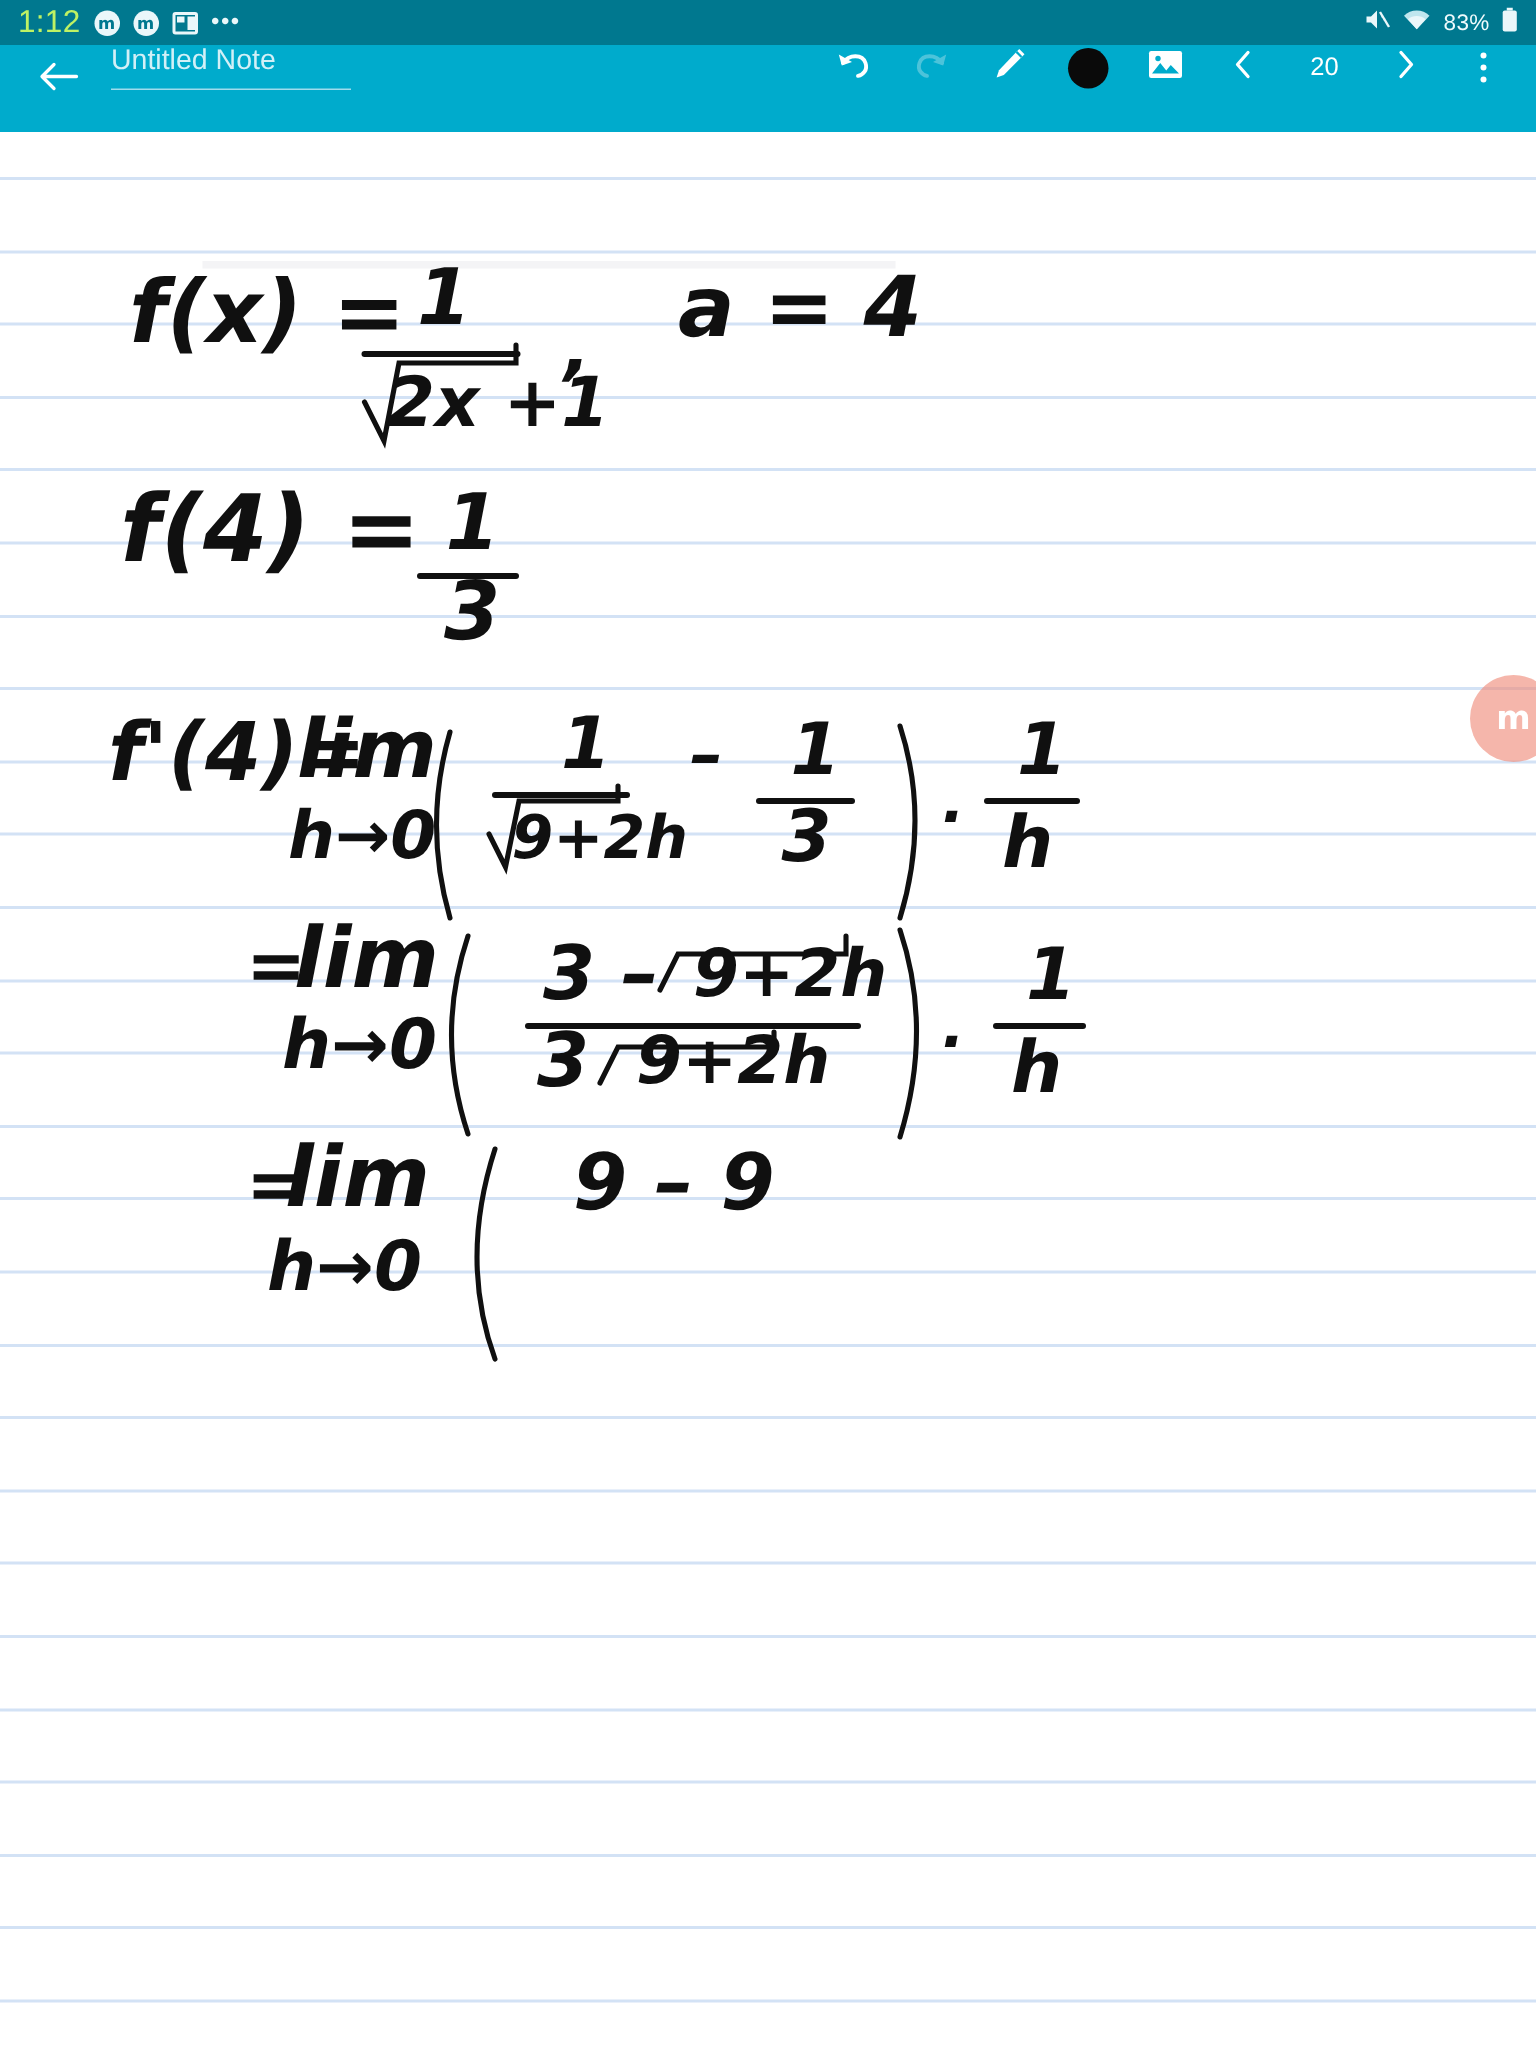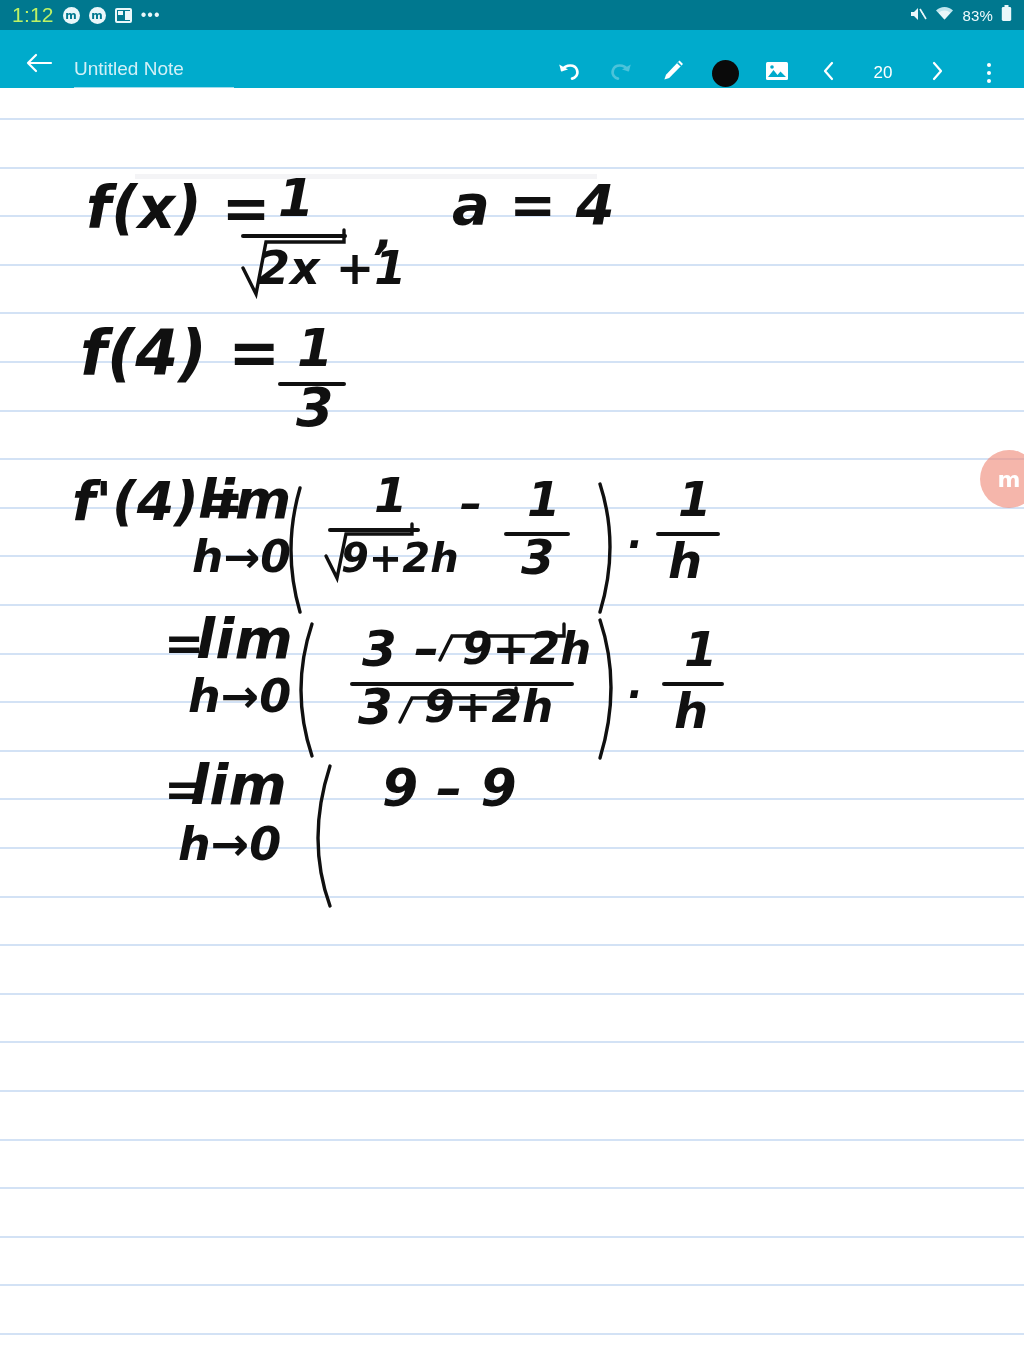--- a/index.html
+++ b/index.html
@@ -33,21 +33,21 @@
   }
   .sqico:before{content:"";position:absolute;left:1px;top:1px;width:5px;height:4px;background:#eaf7fa;}
   .sqico:after{content:"";position:absolute;left:8px;top:1px;width:5px;height:9px;background:#eaf7fa;}
   .dots3{ color:#eaf7fa; font-size:16px; letter-spacing:1px; line-height:10px; }
   .sb-pct{ font-size:15px; color:#f0fbfd; }
 
   
   .appbar{
     position:absolute; left:0; top:30px; width:1024px; height:58px;
     background:#00abcc;
-    display:flex; align-items:flex-end; padding:0 16px;
+    display:flex; align-items:flex-start; padding:0 16px;
   }
   .back-arrow{ width:46px; height:46px; display:flex; align-items:center; justify-content:center; cursor:pointer; }
   .title-wrap{ margin-left:12px; }
   .note-title{
     font-size:19px; color:#d2f0f7; padding-bottom:7px;
     border-bottom:1.5px solid #9fdcec; min-width:160px; display:inline-block;
   }
   .tools{ margin-left:auto; display:flex; align-items:center; gap:22px; padding-right:4px; }
   .tool{ width:30px; height:30px; display:flex; align-items:center; justify-content:center; cursor:pointer; }
   .pagenum{ color:#ffffff; font-size:17px; min-width:34px; text-align:center; }

